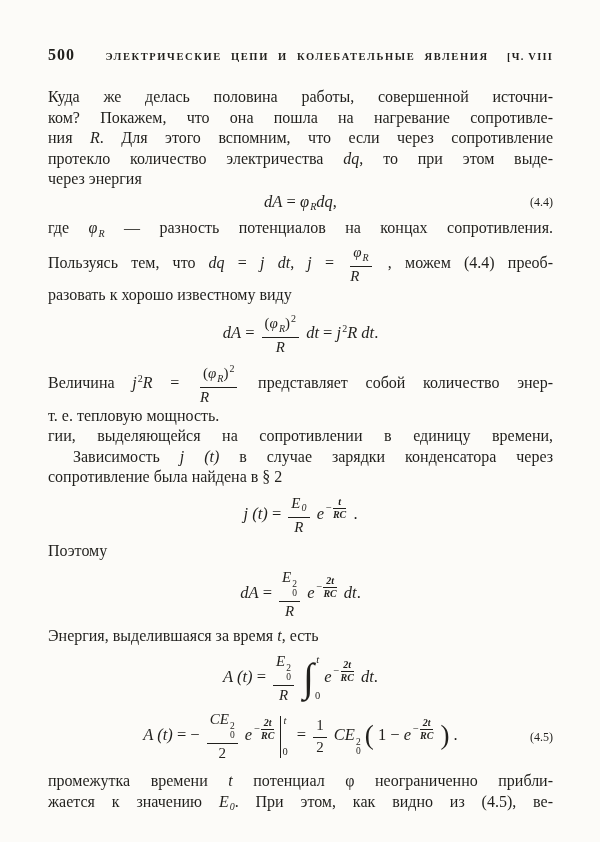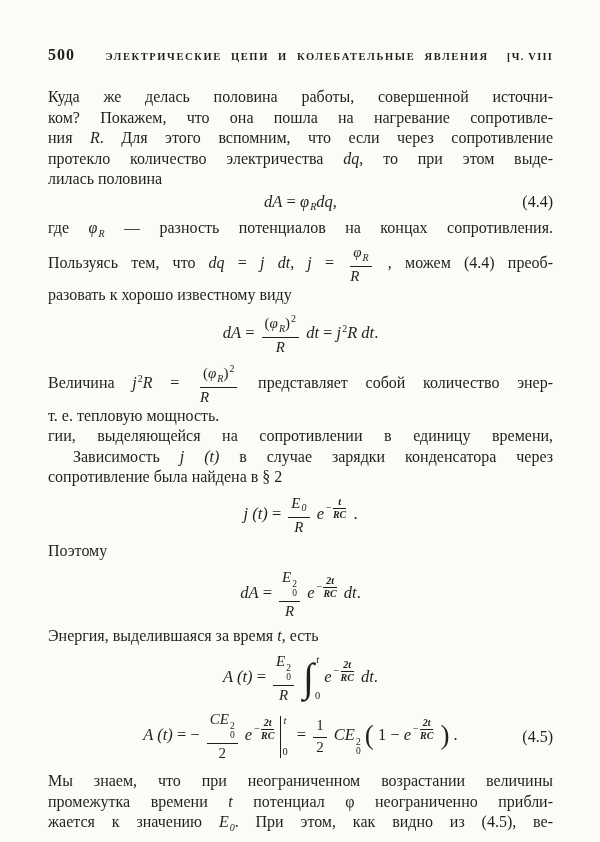--- a/index.html
+++ b/index.html
@@ -82,21 +82,21 @@
   .ld{font-style:normal;}
   
   .barw{display:inline-flex;align-items:center;vertical-align:middle;margin:0 5px 0 3px;height:46px;}
   .barline{width:1px;height:42px;background:var(--ink);}
   .barw .lims{height:42px;}
   
   .bigp{font-size:27px;line-height:20px;vertical-align:-4px;font-weight:400;}
   
   .eqrow{position:relative;text-align:center;font-size:16.5px;}
   .eq{display:inline-block;}
-  .eqnum{position:absolute;right:0;top:50%;transform:translateY(-50%);font-size:16px;}
+  .eqnum{position:absolute;right:0;top:50%;transform:translateY(-50%);font-size:12px;}
   .m-eq44{margin:2px 0 6px;}
   .m-eq2{margin:8px 0 7px;}
   .m-eq3{margin:7px 0 5px;}
   .m-eq4{margin:8px 0 6px;}
   .m-eq5{margin:6px 0 4px;}
   .m-eq6{margin:7px 0 9px;}
 </style>
 </head>
 <body>
 
@@ -106,21 +106,21 @@
     <span class="pagenum">500</span>
     <span class="rtitle">ЭЛЕКТРИЧЕСКИЕ ЦЕПИ И КОЛЕБАТЕЛЬНЫЕ ЯВЛЕНИЯ</span>
     <span class="chref">[Ч. VIII</span>
   </div>
 
   <div class="body">
     <div class="line j"><span>Куда же делась половина работы, совершенной источни-</span></div>
     <div class="line j"><span>ком? Покажем, что она пошла на нагревание сопротивле-</span></div>
     <div class="line j"><span>ния </span><i>R</i><span>. Для этого вспомним, что если через сопротивление</span></div>
     <div class="line j"><span>протекло количество электричества </span><i>dq</i><span>, то при этом выде-</span></div>
-    <div class="line l"><span>лилась половина</span></div>
+    <div class="line l"><span>через энергия</span></div>
 
     <div class="eqrow m-eq44">
       <span class="eq"><i>dA</i><span> = </span><i>φ</i><span class="sub">R</span><i>dq</i><span>,</span></span>
       <span class="eqnum">(4.4)</span>
     </div>
 
     <div class="line j"><span>где </span><i>φ</i><span class="sub">R</span><span> — разность потенциалов на концах сопротивления.</span></div>
     <div class="line j"><span>Пользуясь тем, что </span><i>dq</i><span> = </span><i>j dt</i><span>, </span><i>j</i><span> = </span><span class="frac"><span class="num"><i>φ</i><span class="sub">R</span></span><span class="den"><i>R</i></span></span><span> , можем (4.4) преоб-</span></div>
     <div class="line l"><span>разовать к хорошо известному виду</span></div>
 
@@ -204,19 +204,18 @@
           </span><span> </span><span class="bigp">(</span><span> 1 − </span><i>e</i><span class="supg">
             <span>− </span>
             <span class="frac">
               <span class="num"><i>2t</i></span>
               <span class="den"><i>RC</i></span>
             </span>
           </span><span> </span><span class="bigp">)</span><span> .</span></span>
       <span class="eqnum">(4.5)</span>
     </div>
 
-    <div class="line j"><span>Мы знаем, что при неограниченном возрастании величины</span></div>
     <div class="line j"><span>промежутка времени </span><i>t</i><span> потенциал φ неограниченно прибли-</span></div>
     <div class="line j"><span>жается к значению </span><i>E</i><span class="sub">0</span><span>. При этом, как видно из (4.5), ве-</span></div>
 
   </div>
 
 </div>
 
 </body></html>

